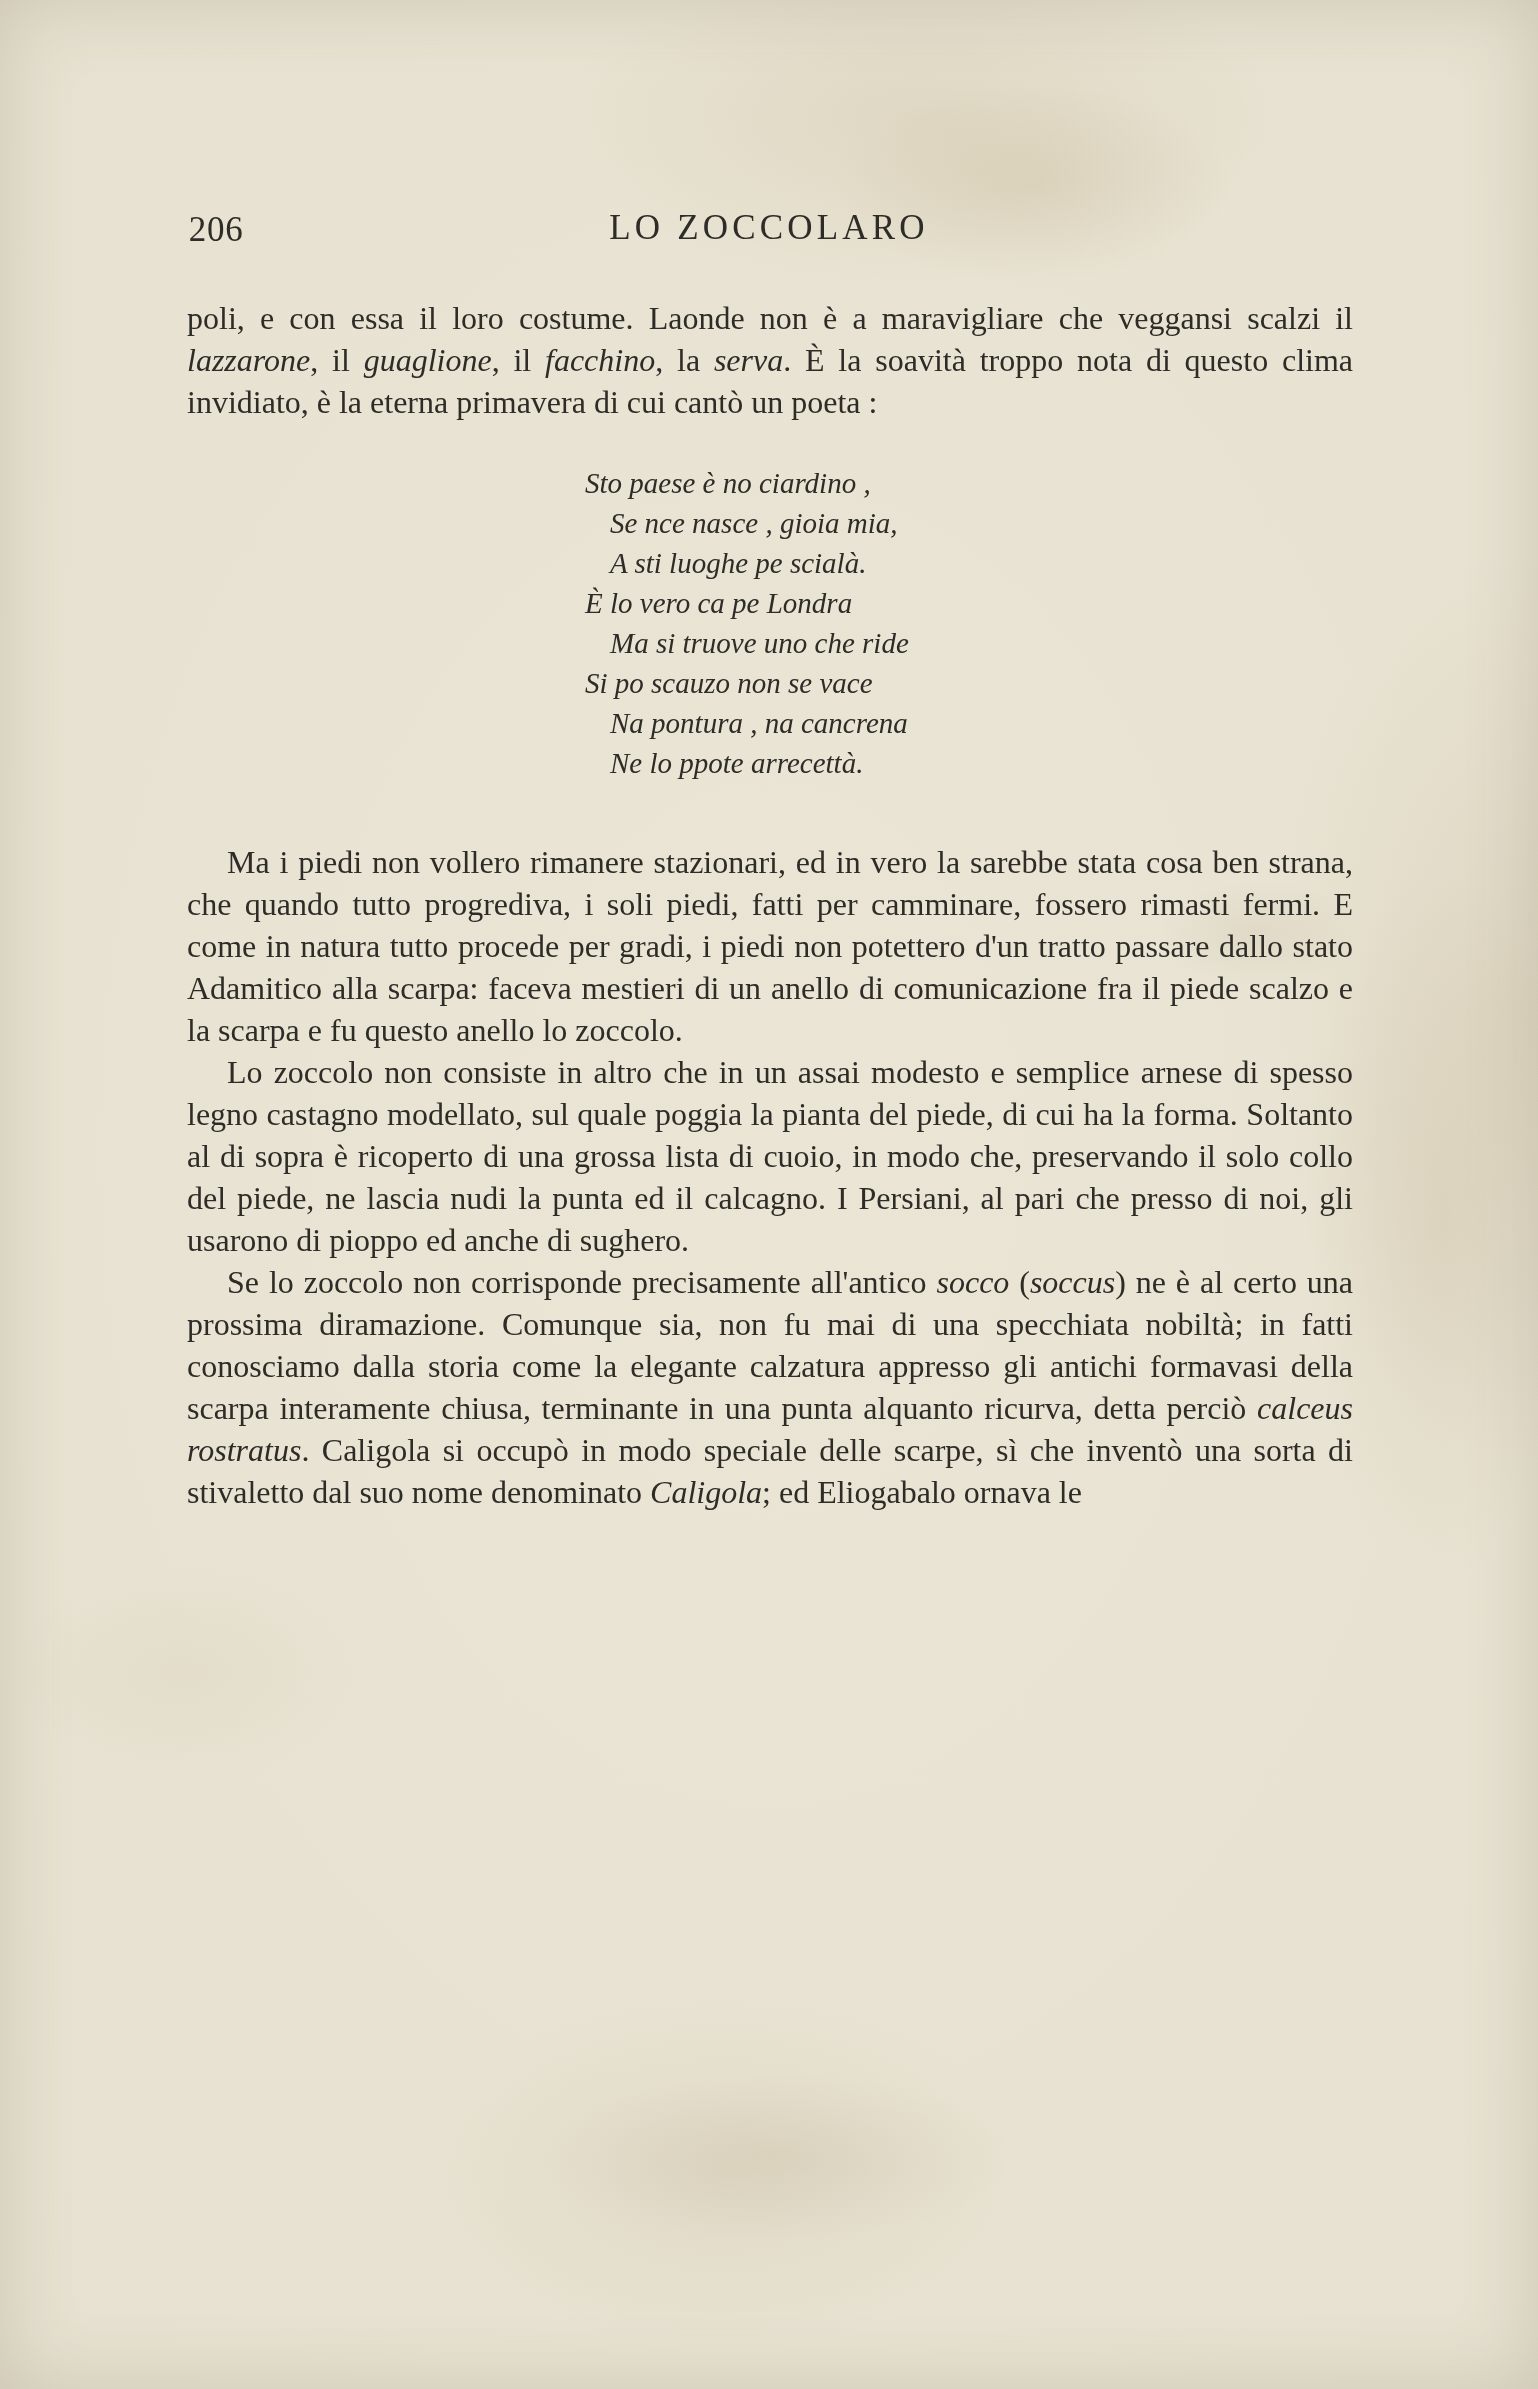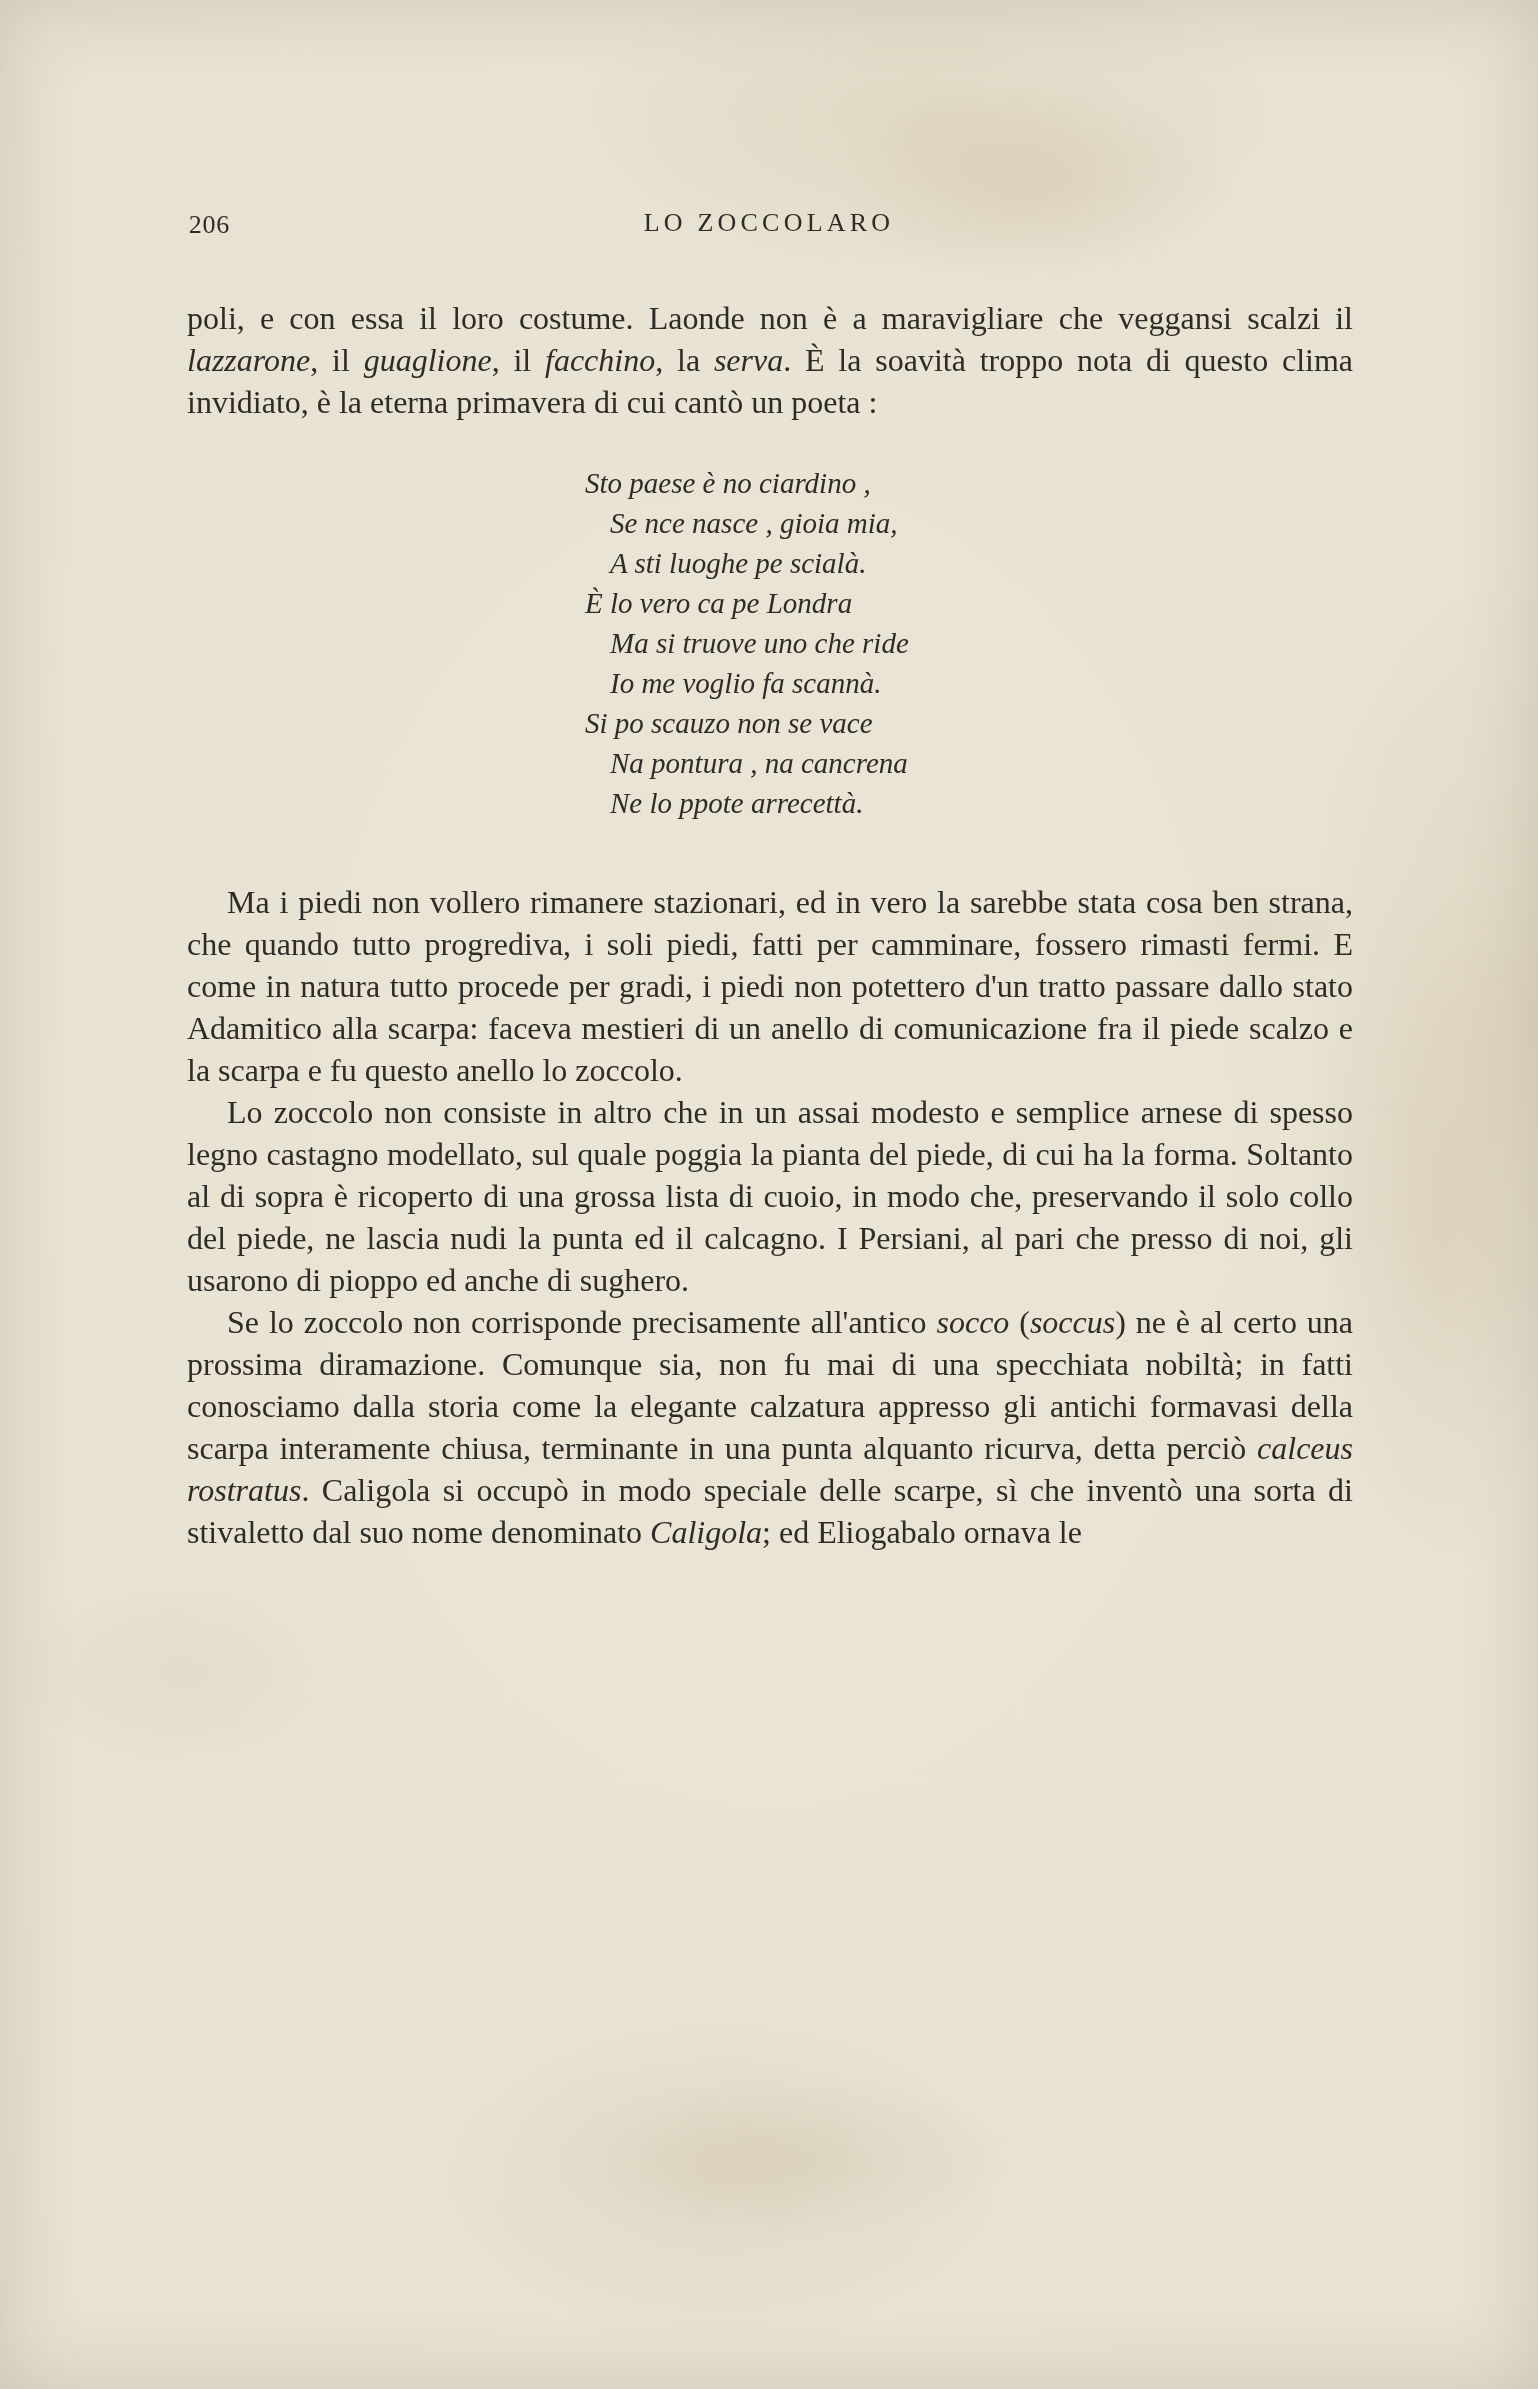--- a/index.html
+++ b/index.html
@@ -39,21 +39,21 @@
              background: radial-gradient(ellipse at center, rgba(160,140,105,0.12), transparent 65%); }
   .stain-4 { left: 1150px; top: 875px; width: 217px; height: 117px;
              background: radial-gradient(ellipse at center, rgba(150,125,90,0.10), transparent 65%); }
 
   .header {
     position: absolute;
     left: 187px;
     right: 187px;
     top: 208px;
     height: 37px;
-    font-size: 26px;
+    font-size: 35px;
   }
   .page-number {
     position: absolute;
     left: 1.7px;
     top: 1.7px;
     letter-spacing: 0.8px;
   }
   .running-title {
     position: absolute;
     left: 0;
@@ -104,21 +104,20 @@
   <div class="text-block">
 
     <p class="para no-indent"><span>poli, e con essa il loro costume. Laonde non è a maravigliare che veggansi scalzi il </span><i>lazzarone</i><span>, il </span><i>guaglione</i><span>, il </span><i>facchino</i><span>, la </span><i>serva</i><span>. È la soavità troppo nota di questo clima invidiato, è la eterna primavera di cui cantò un poeta :</span></p>
 
     <div class="poem">
         <div class="poem-line">Sto paese è no ciardino ,</div>
         <div class="poem-line indented">Se nce nasce , gioia mia,</div>
         <div class="poem-line indented">A sti luoghe pe scialà.</div>
         <div class="poem-line">È lo vero ca pe Londra</div>
         <div class="poem-line indented">Ma si truove uno che ride</div>
-        <div class="poem-line indented">Io me voglio fa scannà.</div>
         <div class="poem-line">Si po scauzo non se vace</div>
         <div class="poem-line indented">Na pontura , na cancrena</div>
         <div class="poem-line indented">Ne lo ppote arrecettà.</div>
       </div>
 
     <p class="para"><span>Ma i piedi non vollero rimanere stazionari, ed in vero la sarebbe stata cosa ben strana, che quando tutto progrediva, i soli piedi, fatti per camminare, fossero rimasti fermi. E come in natura tutto procede per gradi, i piedi non potettero d'un tratto passare dallo stato Adamitico alla scarpa: faceva mestieri di un anello di comunicazione fra il piede scalzo e la scarpa e fu questo anello lo zoccolo.</span></p>
 
     <p class="para"><span>Lo zoccolo non consiste in altro che in un assai modesto e semplice arnese di spesso legno castagno modellato, sul quale poggia la pianta del piede, di cui ha la forma. Soltanto al di sopra è ricoperto di una grossa lista di cuoio, in modo che, preservando il solo collo del piede, ne lascia nudi la punta ed il calcagno. I Persiani, al pari che presso di noi, gli usarono di pioppo ed anche di sughero.</span></p>
 
     <p class="para"><span>Se lo zoccolo non corrisponde precisamente all'antico </span><i>socco</i><span> (</span><i>soccus</i><span>) ne è al certo una prossima diramazione. Comunque sia, non fu mai di una specchiata nobiltà; in fatti conosciamo dalla storia come la elegante calzatura appresso gli antichi formavasi della scarpa interamente chiusa, terminante in una punta alquanto ricurva, detta perciò </span><i>calceus rostratus</i><span>. Caligola si occupò in modo speciale delle scarpe, sì che inventò una sorta di stivaletto dal suo nome denominato </span><i>Caligola</i><span>; ed Eliogabalo ornava le</span></p>

